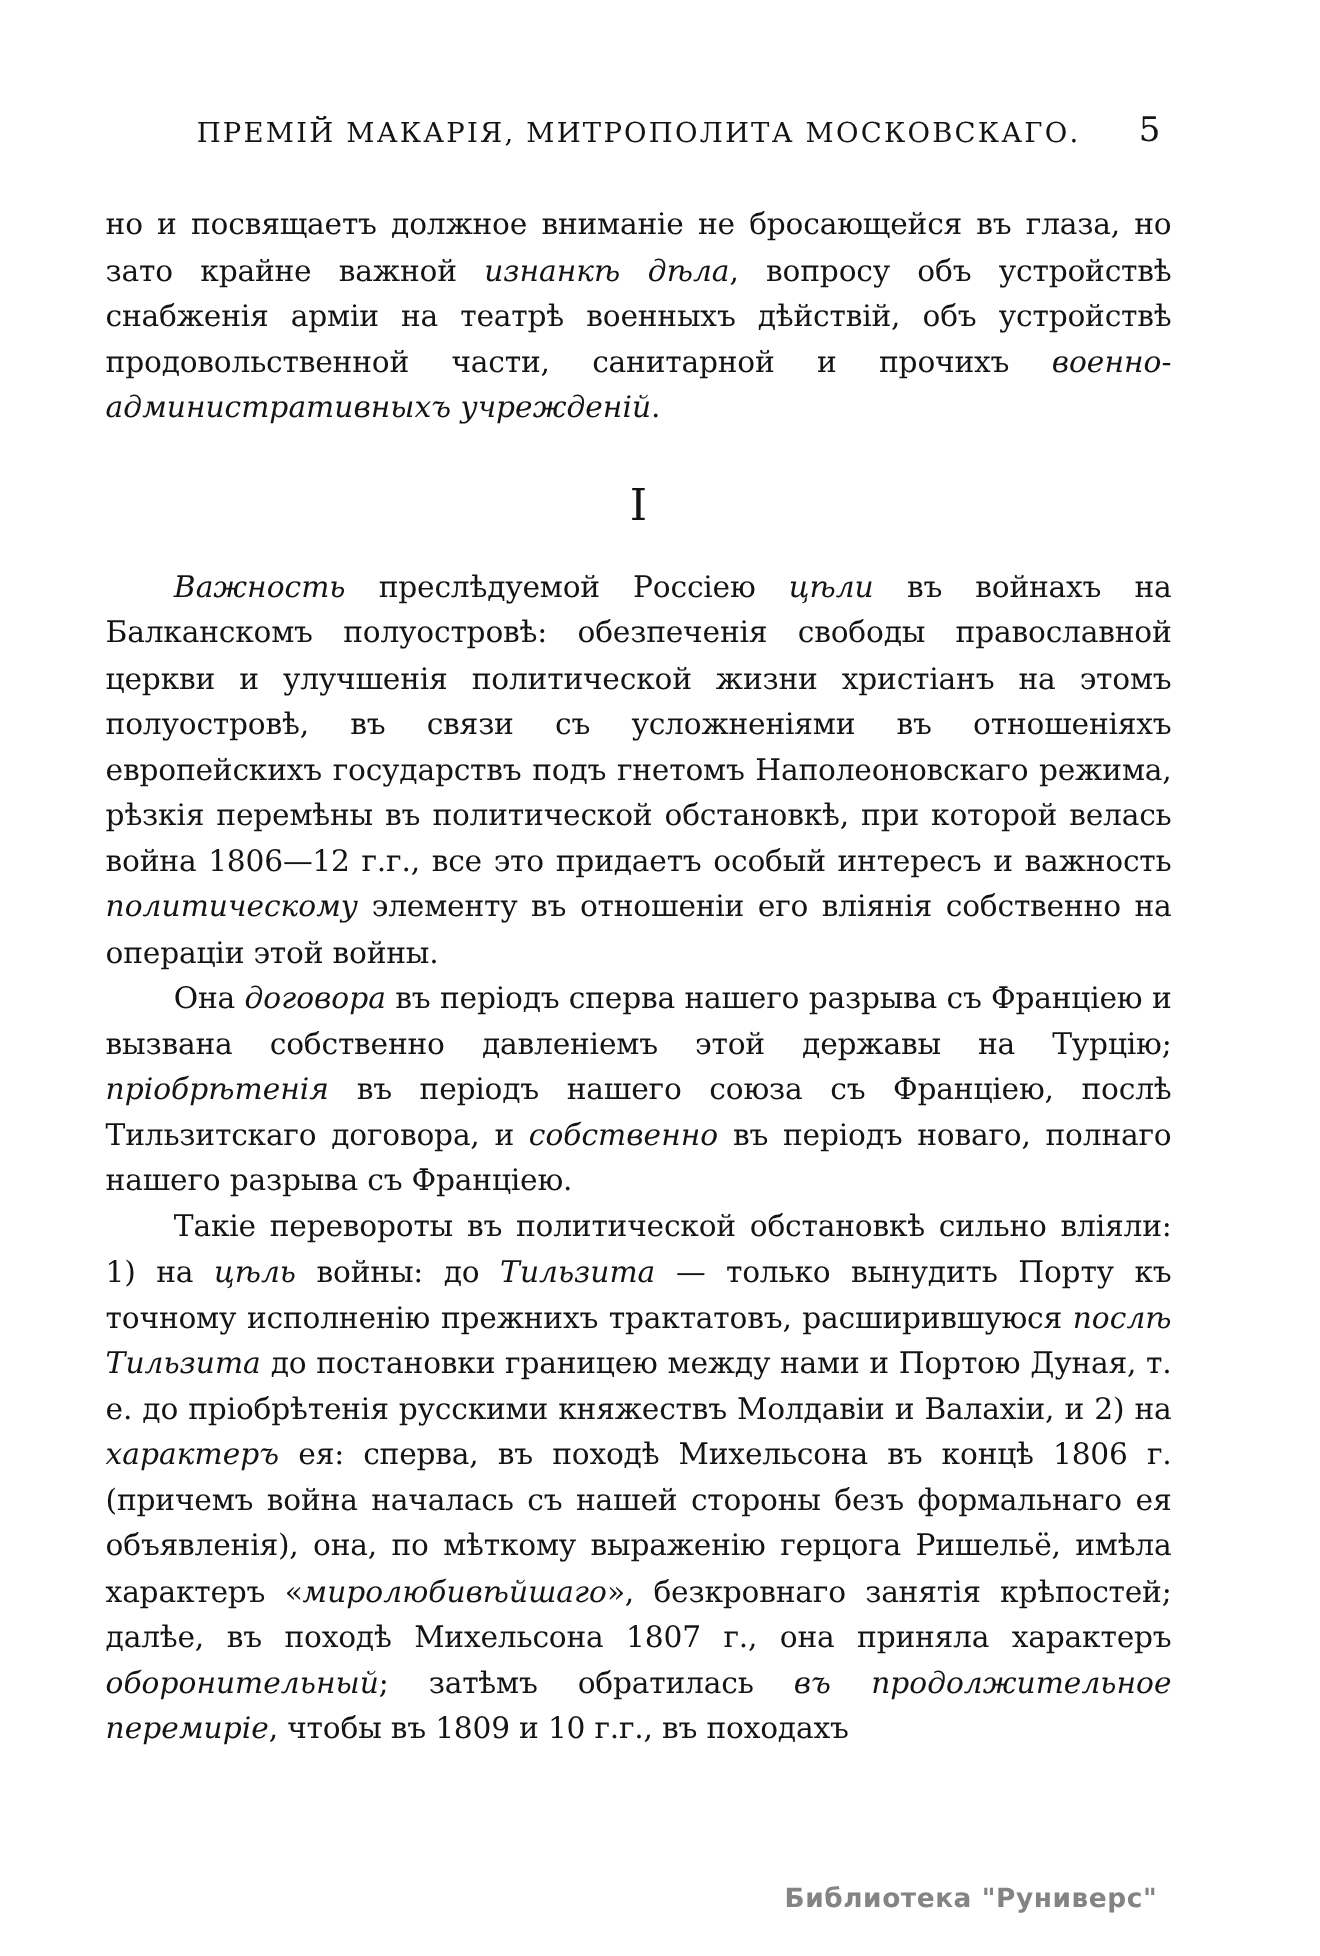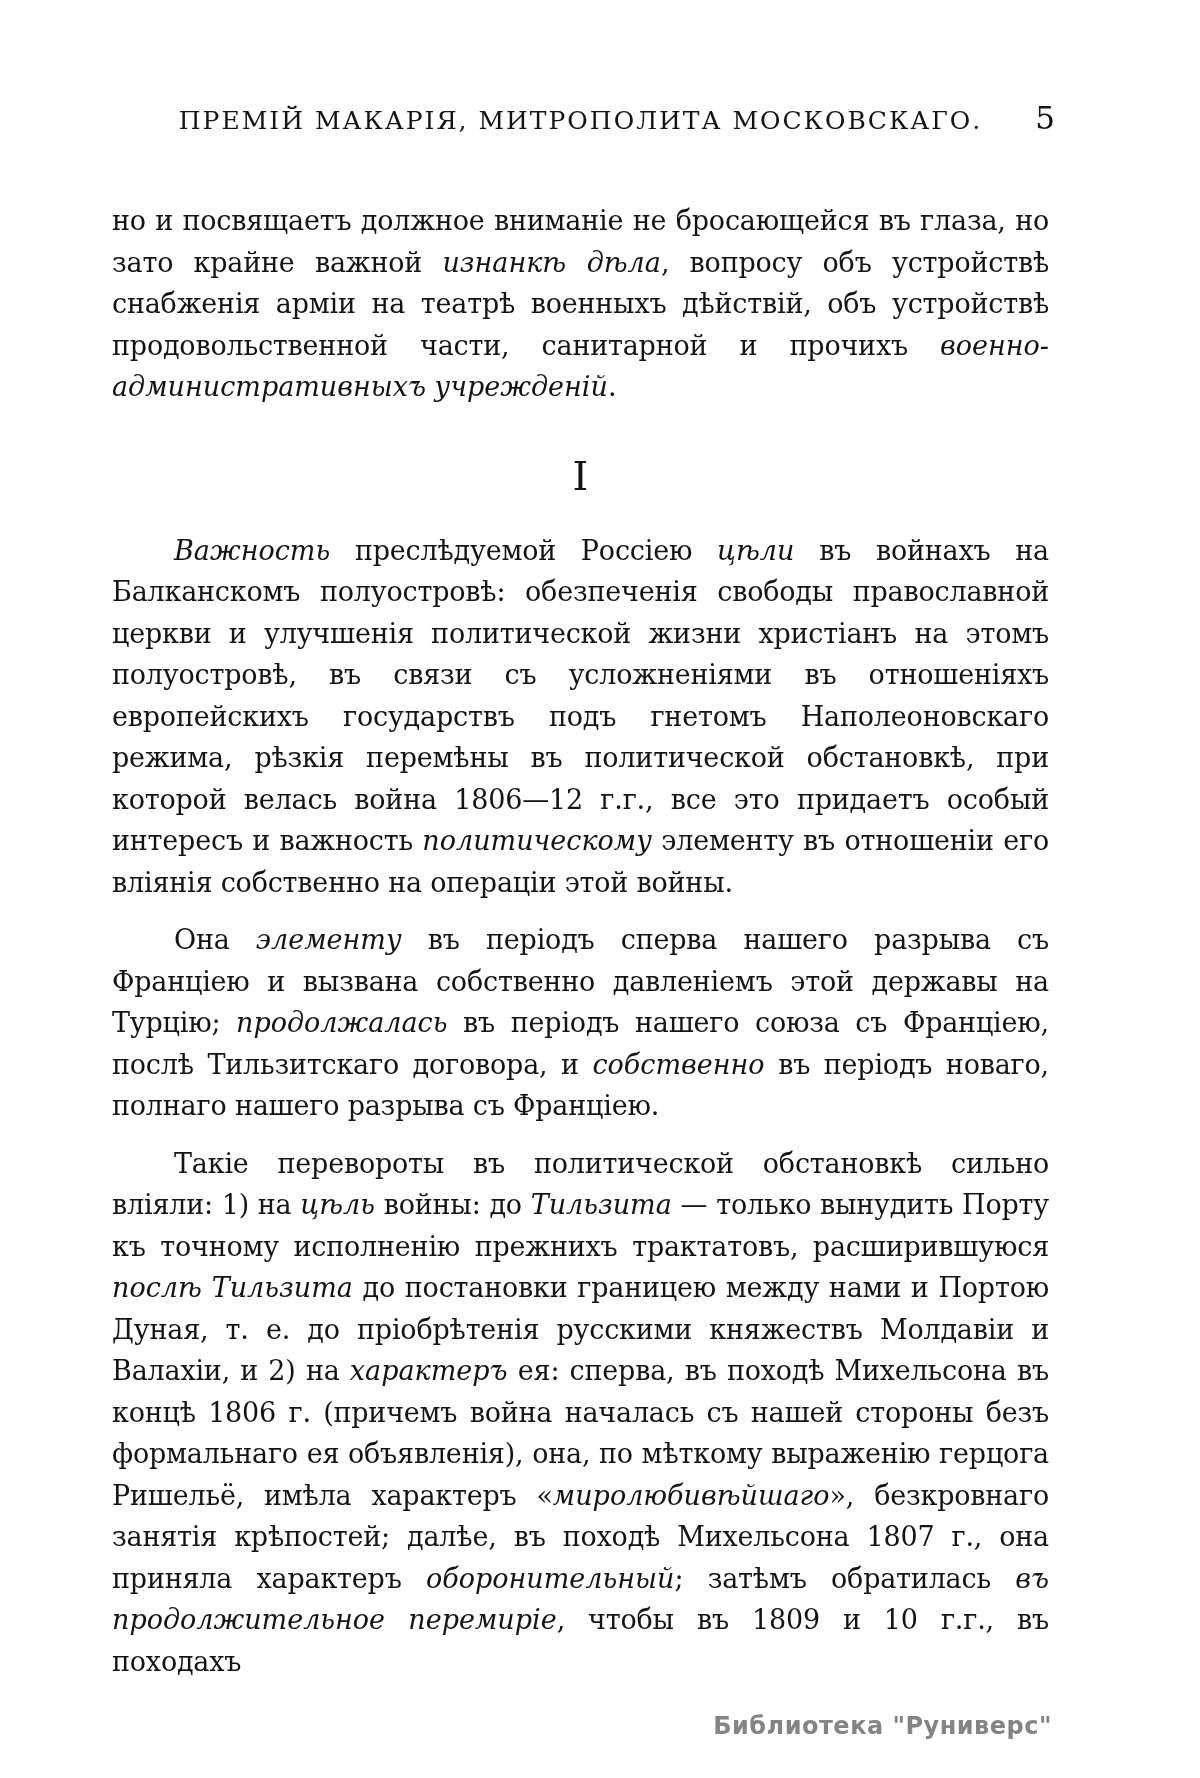--- a/index.html
+++ b/index.html
@@ -39,21 +39,21 @@
     position: absolute;
     left: 96px;
     top: 184px;
     width: 969px;
     font-size: 27px;
     line-height: 41.5px;
     text-align: justify;
     letter-spacing: -0.2px;
   }
   .body-text p {
-    margin: 16px;
+    margin: 0;
   }
   p.indent {
     text-indent: 62px;
   }
   .section-heading {
     font-weight: normal;
     font-size: 40px;
     line-height: 56px;
     text-align: center;
     margin: 40px 0 26px 0;
@@ -84,20 +84,20 @@
     <div class="page-number">5</div>
   </header>
 
   <main class="body-text">
     <p class="para"><span>но и посвящаетъ должное вниманіе не бросающейся въ глаза, но зато крайне важной </span><i>изнанкѣ дѣла</i><span>, вопросу объ устройствѣ снабженія арміи на театрѣ военныхъ дѣйствій, объ устройствѣ продовольственной части, санитарной и прочихъ </span><i>военно-административныхъ учрежденій</i><span>.</span></p>
 
     <h2 class="section-heading">I</h2>
 
     <p class="para indent"><i>Важность</i><span> преслѣдуемой Россіею </span><i>цѣли</i><span> въ войнахъ на Балканскомъ полуостровѣ: обезпеченія свободы православной церкви и улучшенія политической жизни христіанъ на этомъ полуостровѣ, въ связи съ усложненіями въ отношеніяхъ европейскихъ государствъ подъ гнетомъ Наполеоновскаго режима, рѣзкія перемѣны въ политической обстановкѣ, при которой велась война 1806—12 г.г., все это придаетъ особый интересъ и важность </span><i>политическому</i><span> элементу въ отношеніи его вліянія собственно на операціи этой войны.</span></p>
 
-    <p class="para indent"><span>Она </span><i>элементу</i><span> въ періодъ сперва нашего разрыва съ Франціею и вызвана собственно давленіемъ этой державы на Турцію; </span><i>продолжалась</i><span> въ періодъ нашего союза съ Франціею, послѣ Тильзитскаго договора, и </span><i>собственно</i><span> въ періодъ новаго, полнаго нашего разрыва съ Франціею.</span></p>
+    <p class="para indent"><span>Она </span><i>договора</i><span> въ періодъ сперва нашего разрыва съ Франціею и вызвана собственно давленіемъ этой державы на Турцію; </span><i>пріобрѣтенія</i><span> въ періодъ нашего союза съ Франціею, послѣ Тильзитскаго договора, и </span><i>собственно</i><span> въ періодъ новаго, полнаго нашего разрыва съ Франціею.</span></p>
 
     <p class="para indent"><span>Такіе перевороты въ политической обстановкѣ сильно вліяли: 1) на </span><i>цѣль</i><span> войны: до </span><i>Тильзита</i><span> — только вынудить Порту къ точному исполненію прежнихъ трактатовъ, расширившуюся </span><i>послѣ Тильзита</i><span> до постановки границею между нами и Портою Дуная, т. е. до пріобрѣтенія русскими княжествъ Молдавіи и Валахіи, и 2) на </span><i>характеръ</i><span> ея: сперва, въ походѣ Михельсона въ концѣ 1806 г. (причемъ война началась съ нашей стороны безъ формальнаго ея объявленія), она, по мѣткому выраженію герцога Ришельё, имѣла характеръ «</span><i>миролюбивѣйшаго</i><span>», безкровнаго занятія крѣпостей; далѣе, въ походѣ Михельсона 1807 г., она приняла характеръ </span><i>оборонительный</i><span>; затѣмъ обратилась </span><i>въ продолжительное перемиріе</i><span>, чтобы въ 1809 и 10 г.г., въ походахъ</span></p>
   </main>
 
   <div class="watermark">Библиотека "Руниверс"</div>
 
 </div>
 
 </body></html>

